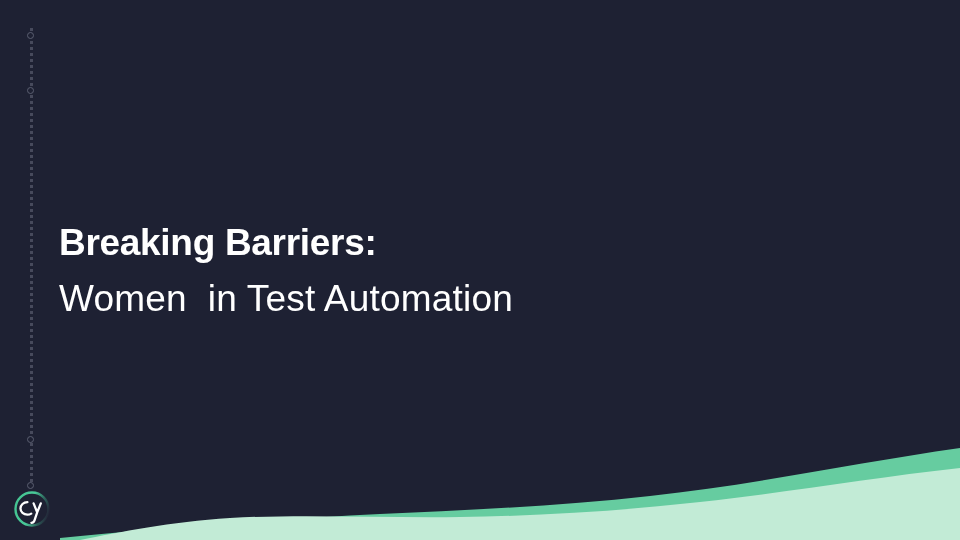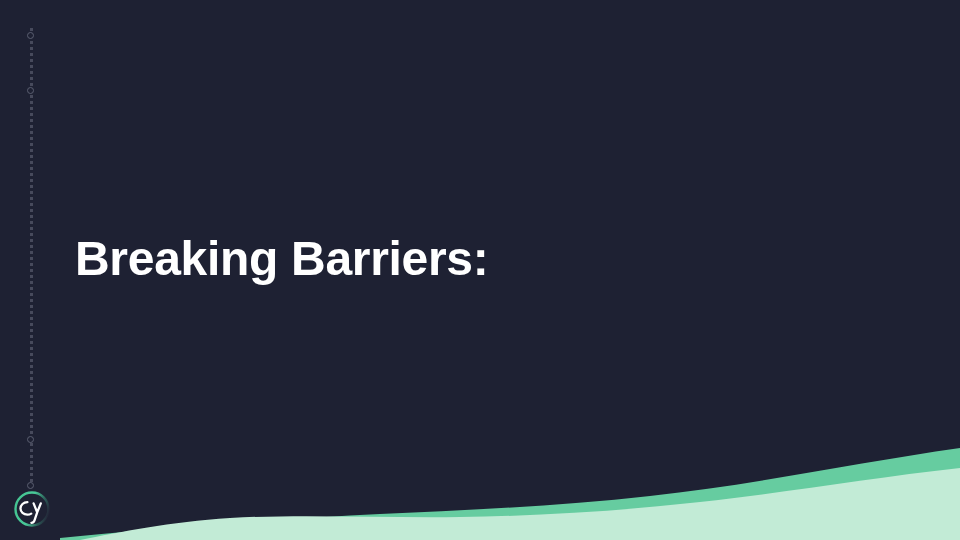--- a/index.html
+++ b/index.html
@@ -55,25 +55,25 @@
 
   
   .title-block {
     position: absolute;
     left: 59px;
     top: 215px;
     width: 820px;
   }
   .title-line {
     color: #ffffff;
-    font-size: 48px;
+    font-size: 37px;
     line-height: 56px;
     letter-spacing: -0.3px;
     white-space: pre;
-    margin: 16px;
+    margin: 0;
   }
   .title-line.strong {
     font-weight: 700;
   }
   .title-line.light {
     font-weight: 300;
     letter-spacing: 0.2px;
   }
 
   
@@ -93,20 +93,21 @@
   <div class="rail">
     <div class="rail-line"></div>
     <div class="rail-node" style="top:4px;"></div>
     <div class="rail-node" style="top:59px;"></div>
     <div class="rail-node" style="top:408px;"></div>
     <div class="rail-node" style="top:454px;"></div>
   </div>
 
   <div class="title-block">
     <div class="title-line strong">Breaking Barriers:</div>
+    <div class="title-line light">Women  in Test Automation</div>
   </div>
 
   <svg class="wave-layer" viewBox="0 0 960 100" preserveAspectRatio="none">
     <path d="M960 8 C 860 22, 760 44, 650 56 C 560 66, 470 70, 380 74 C 280 79, 160 88, 60 98 L 60 100 L 960 100 Z" fill="#66cca0"></path>
     <path d="M960 28 C 870 38, 790 52, 700 62 C 620 71, 540 76, 460 77 C 380 78, 300 74, 230 78 C 170 82, 120 92, 80 100 L 960 100 Z" fill="#c2ebd6"></path>
   </svg>
 
   <svg class="brand-logo" viewBox="0 0 38 38">
     <defs>
       <linearGradient id="ringGrad" x1="0" y1="0.35" x2="1" y2="0.65">

